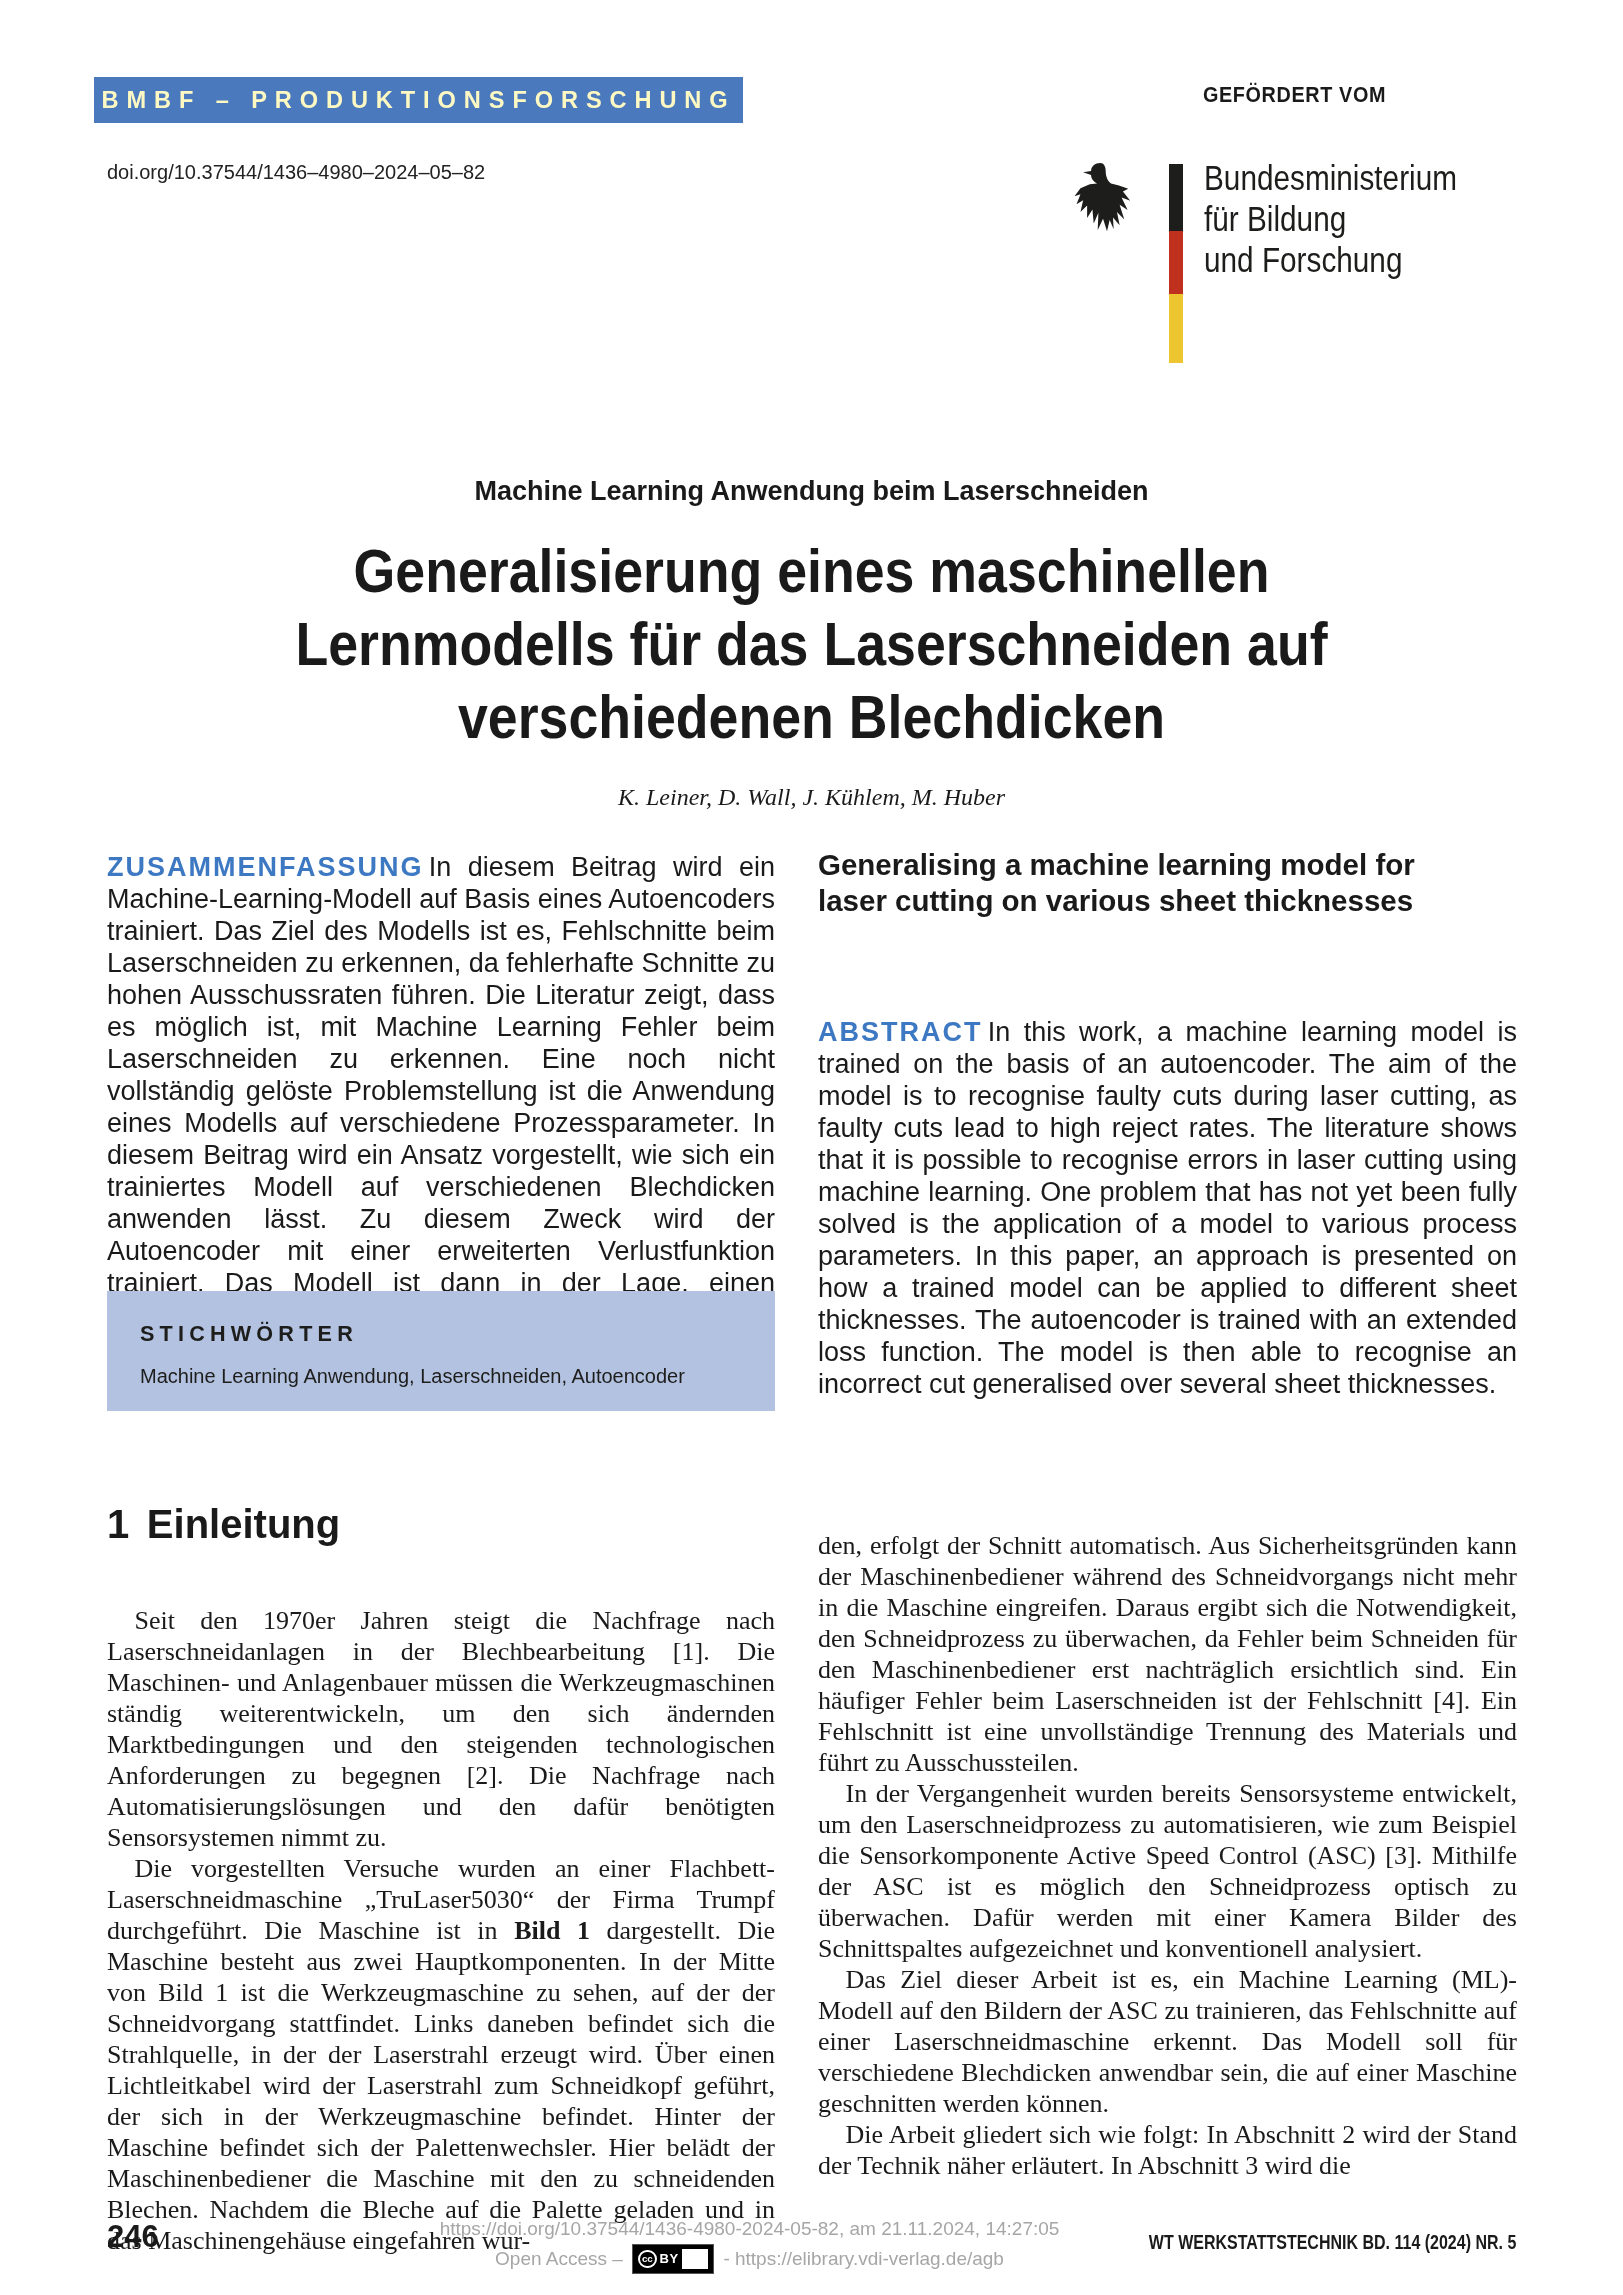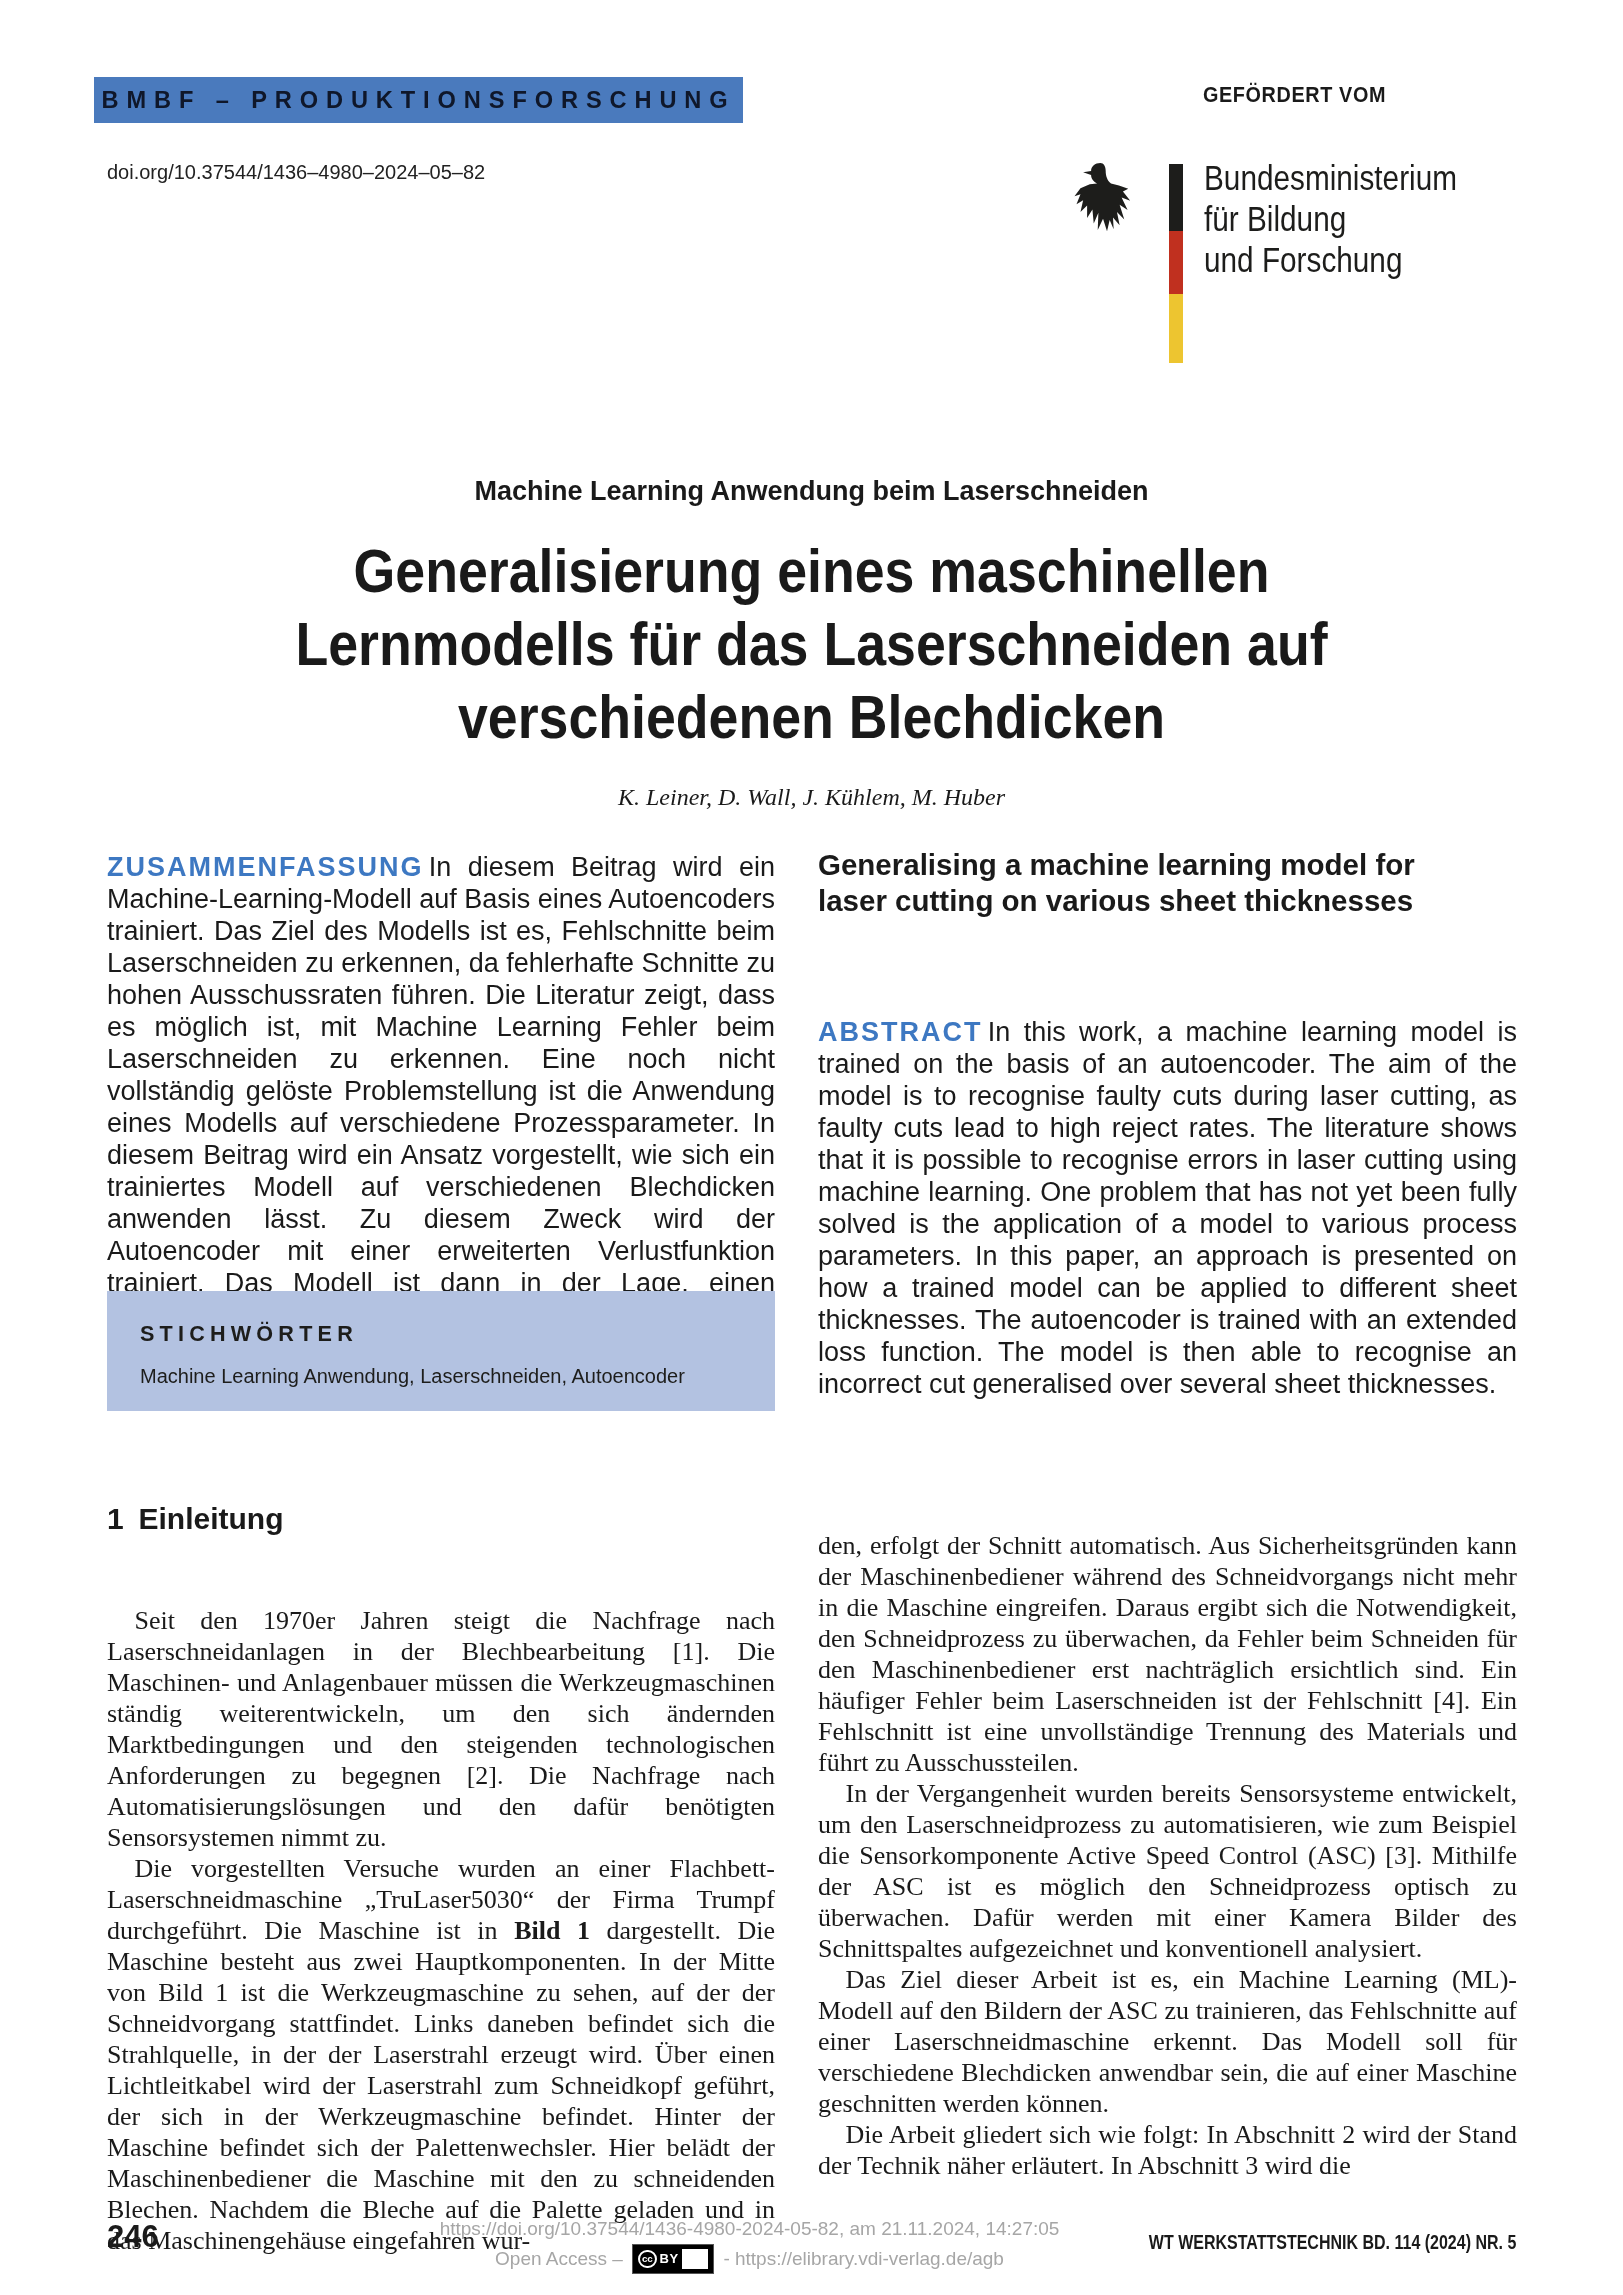--- a/index.html
+++ b/index.html
@@ -19,21 +19,21 @@
     width:1623px;height:2295px;
     background:#ffffff;
     font-family:"Liberation Sans",sans-serif;
     color:var(--text-color,#1a1a1a);
     overflow:hidden;
     margin:0 auto;
   }
   .banner{
     position:absolute;left:94px;top:77px;width:649px;height:46px;
     background:var(--banner-blue,#4a7abd);
-    color:#0f172a;font-size:23.6px;font-weight:bold;
+    color:#fef9c3;font-size:23.6px;font-weight:bold;
     letter-spacing:7.9px;text-align:center;line-height:46px;
     white-space:nowrap;
   }
   .doi-line{
     position:absolute;left:107px;top:161px;
     font-size:20px;color:#222;
   }
   .funder-kicker{
     position:absolute;left:1203px;top:82px;
     font-size:22px;font-weight:bold;letter-spacing:0.7px;
@@ -80,21 +80,21 @@
   .abstract-en{position:absolute;left:818px;top:1016px;width:699px;}
   .kw-box{
     position:absolute;left:107px;top:1291px;width:668px;height:120px;
     background:var(--keywords-bg,#b3c2e1);
     padding:29.5px 26px 0 33px;
   }
   .kw-label{font-size:21.6px;font-weight:600;letter-spacing:5.2px;color:#1d1d1b;}
   .kw-text{margin-top:18.3px;font-size:20px;color:#1d1d1b;}
   .sec-heading{
     position:absolute;left:107px;top:1502px;
-    font-size:30px;font-weight:bold;word-spacing:6.5px;
+    font-size:40px;font-weight:bold;word-spacing:6.5px;
   }
   .bodycol{
     position:absolute;
     font-family:Liberation Serif, serif;
     font-size:26px;line-height:31px;text-align:justify;margin-top:18px;
   }
   .body-left{left:107px;top:1587px;width:668px;}
   .body-right{left:818px;top:1512px;width:699px;}
   .bodycol p.indent{text-indent:27.5px;}
   .footer-page-number{

